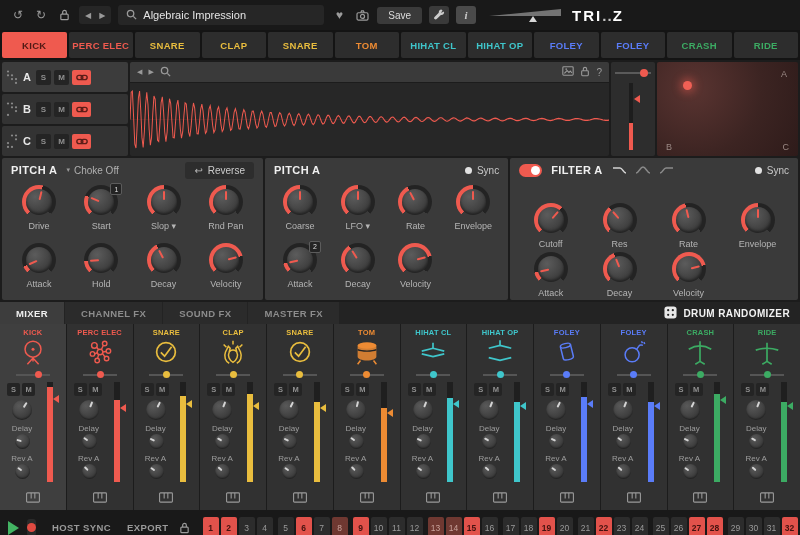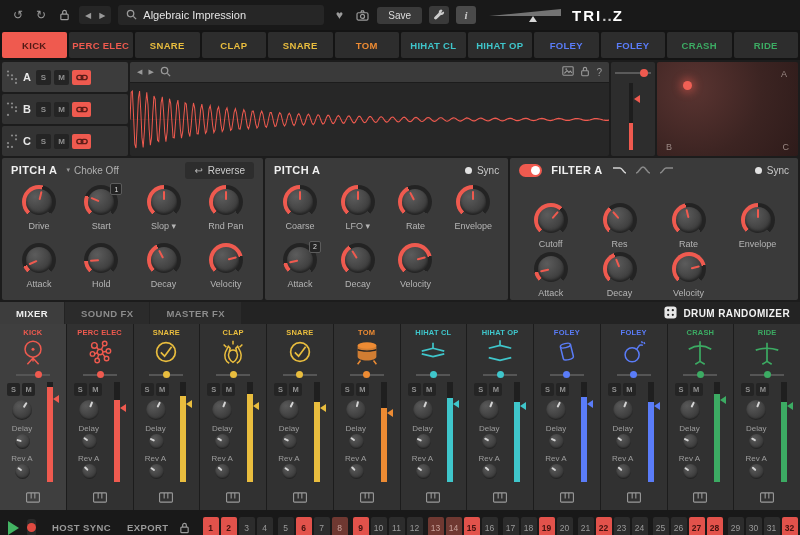--- a/index.html
+++ b/index.html
@@ -524,20 +524,21 @@
             </div>
             <div class="klabel">Velocity</div>
           </div>
         </div>
     </div>
   </div>
 
   <div class="mixtabs">
     <div class="mtablist" id="mixtabs-list">
         <div class="mtab active">MIXER</div>
+        <div class="mtab">CHANNEL FX</div>
         <div class="mtab">SOUND FX</div>
         <div class="mtab">MASTER FX</div>
       </div>
     <div class="rand">
       <span><svg width="13" height="13" viewBox="0 0 14 14">
             <rect x="0.5" y="0.5" width="13" height="13" rx="3" fill="#e8e8e8"></rect>
             <circle cx="4.5" cy="4.5" r="1.2" fill="#222"></circle>
             <circle cx="9.5" cy="4.5" r="1.2" fill="#222"></circle>
             <circle cx="4.5" cy="9.5" r="1.2" fill="#222"></circle>
             <circle cx="9.5" cy="9.5" r="1.2" fill="#222"></circle>

